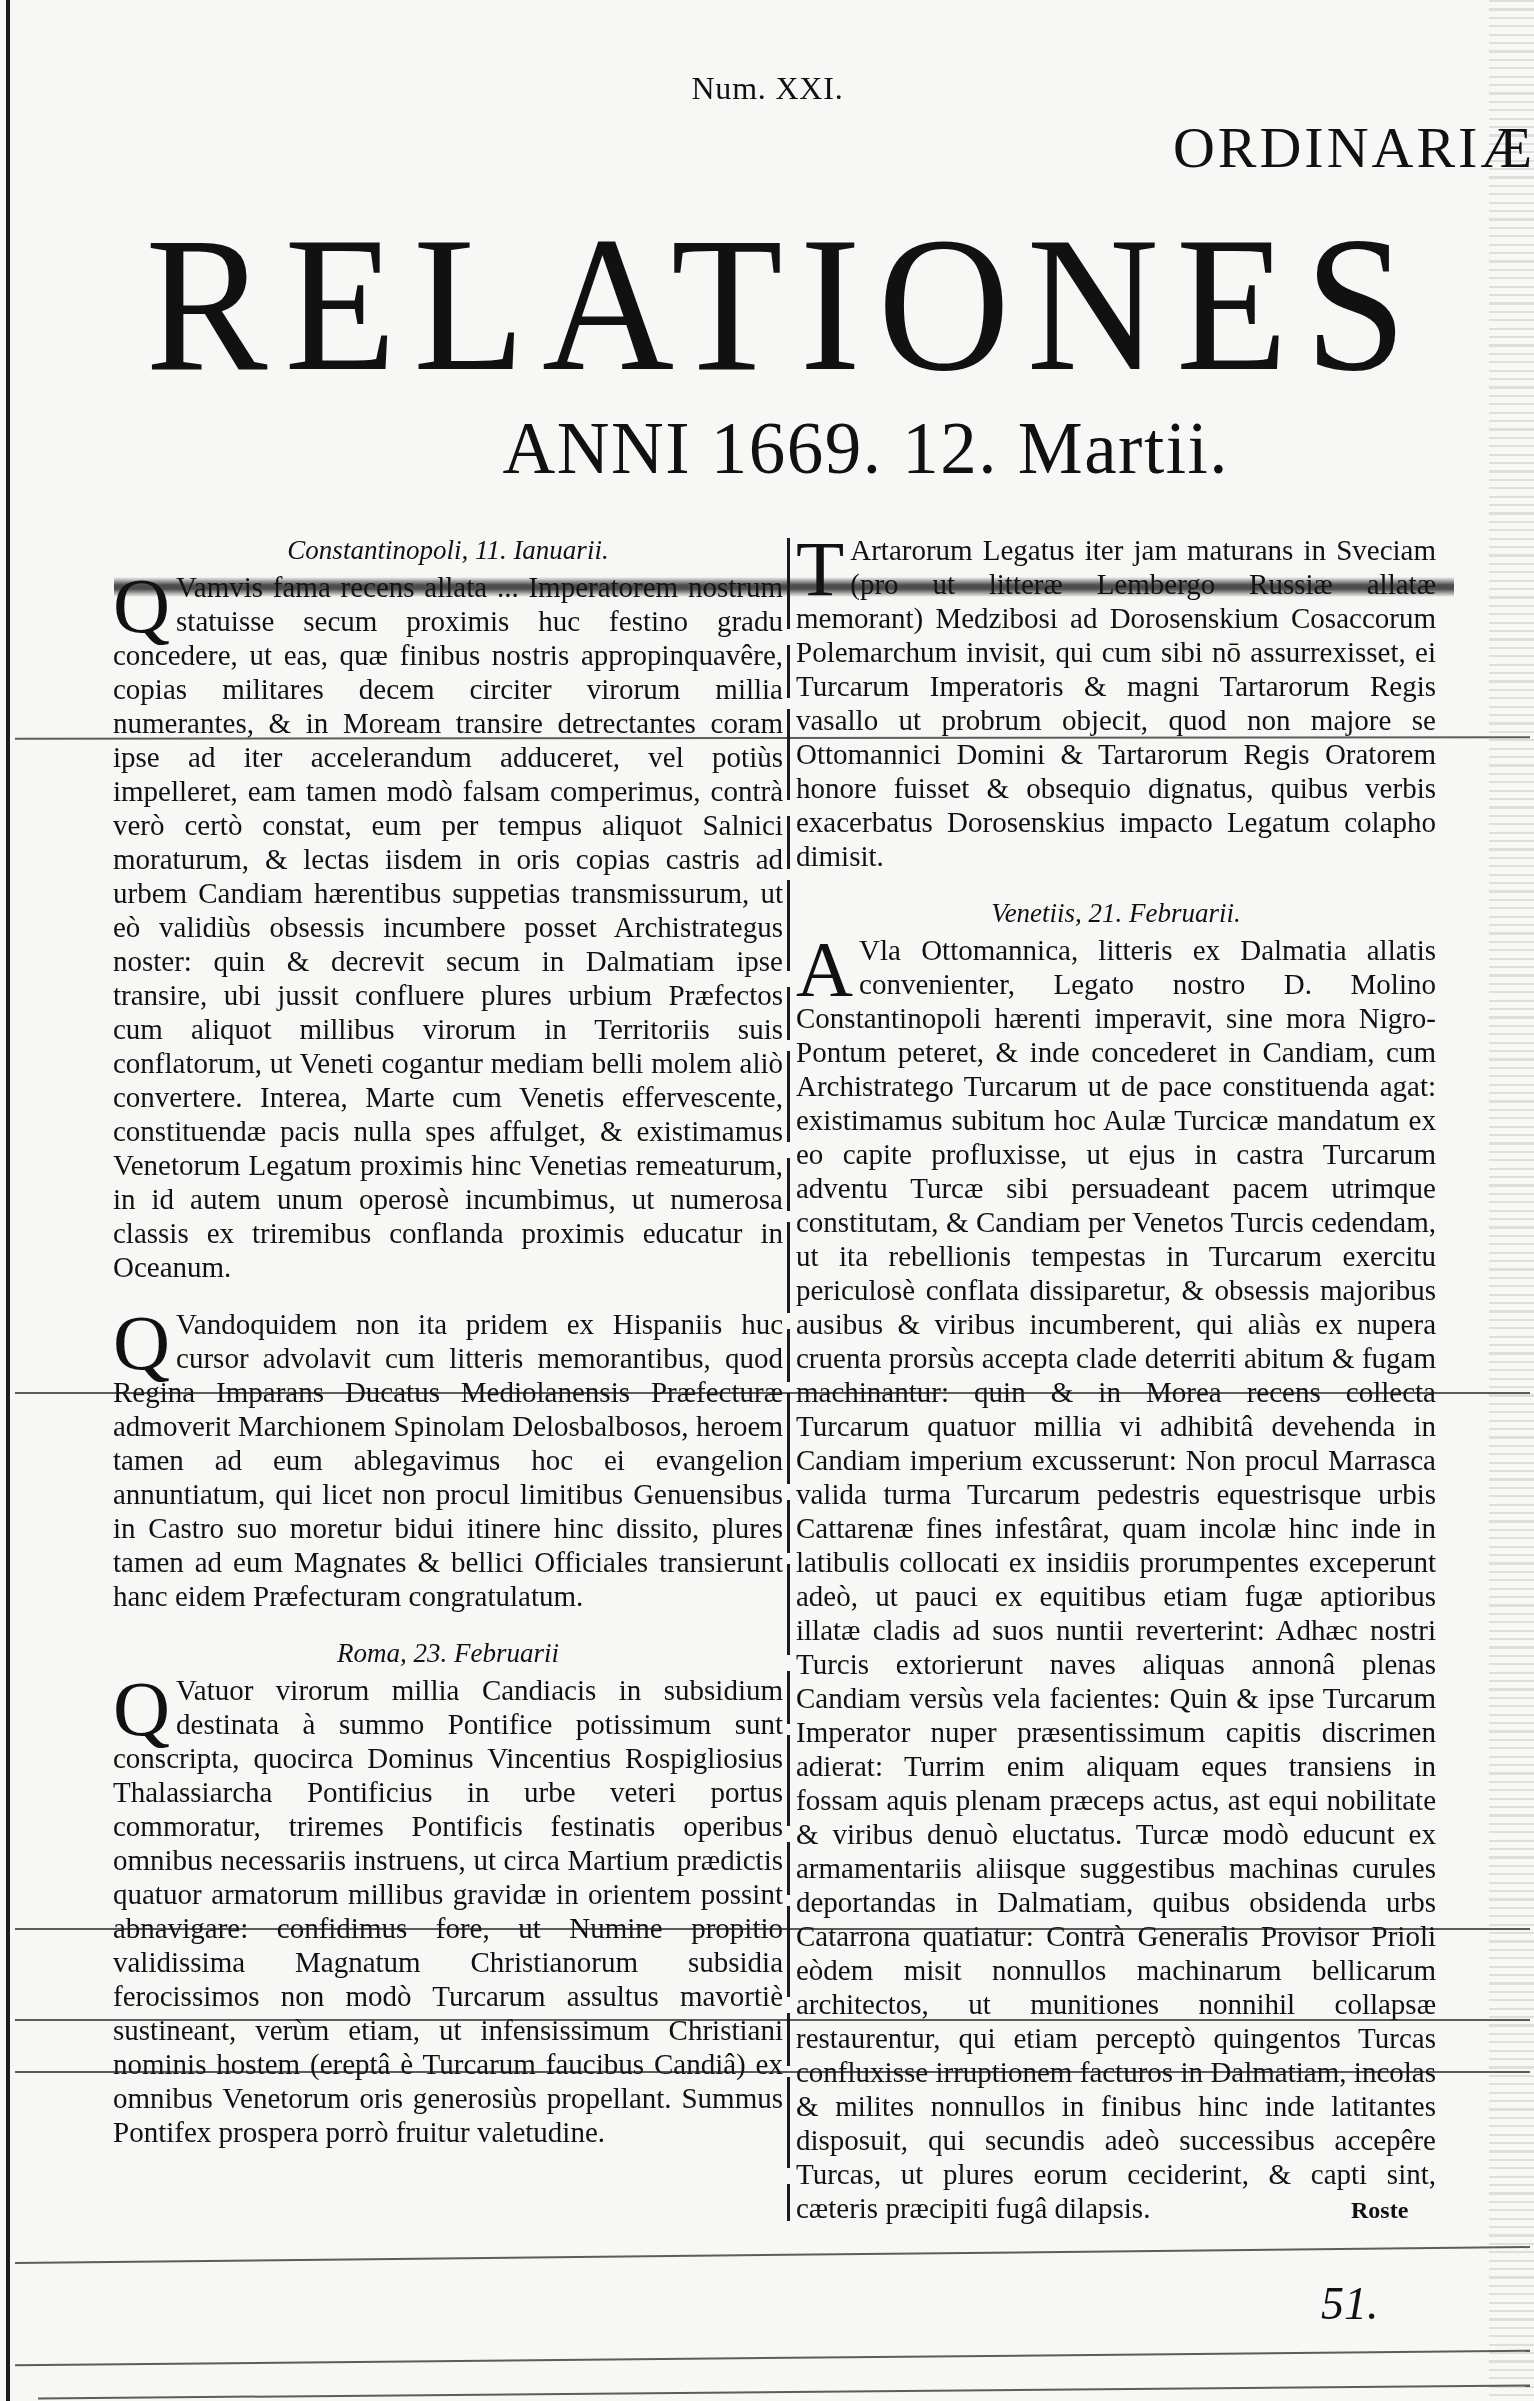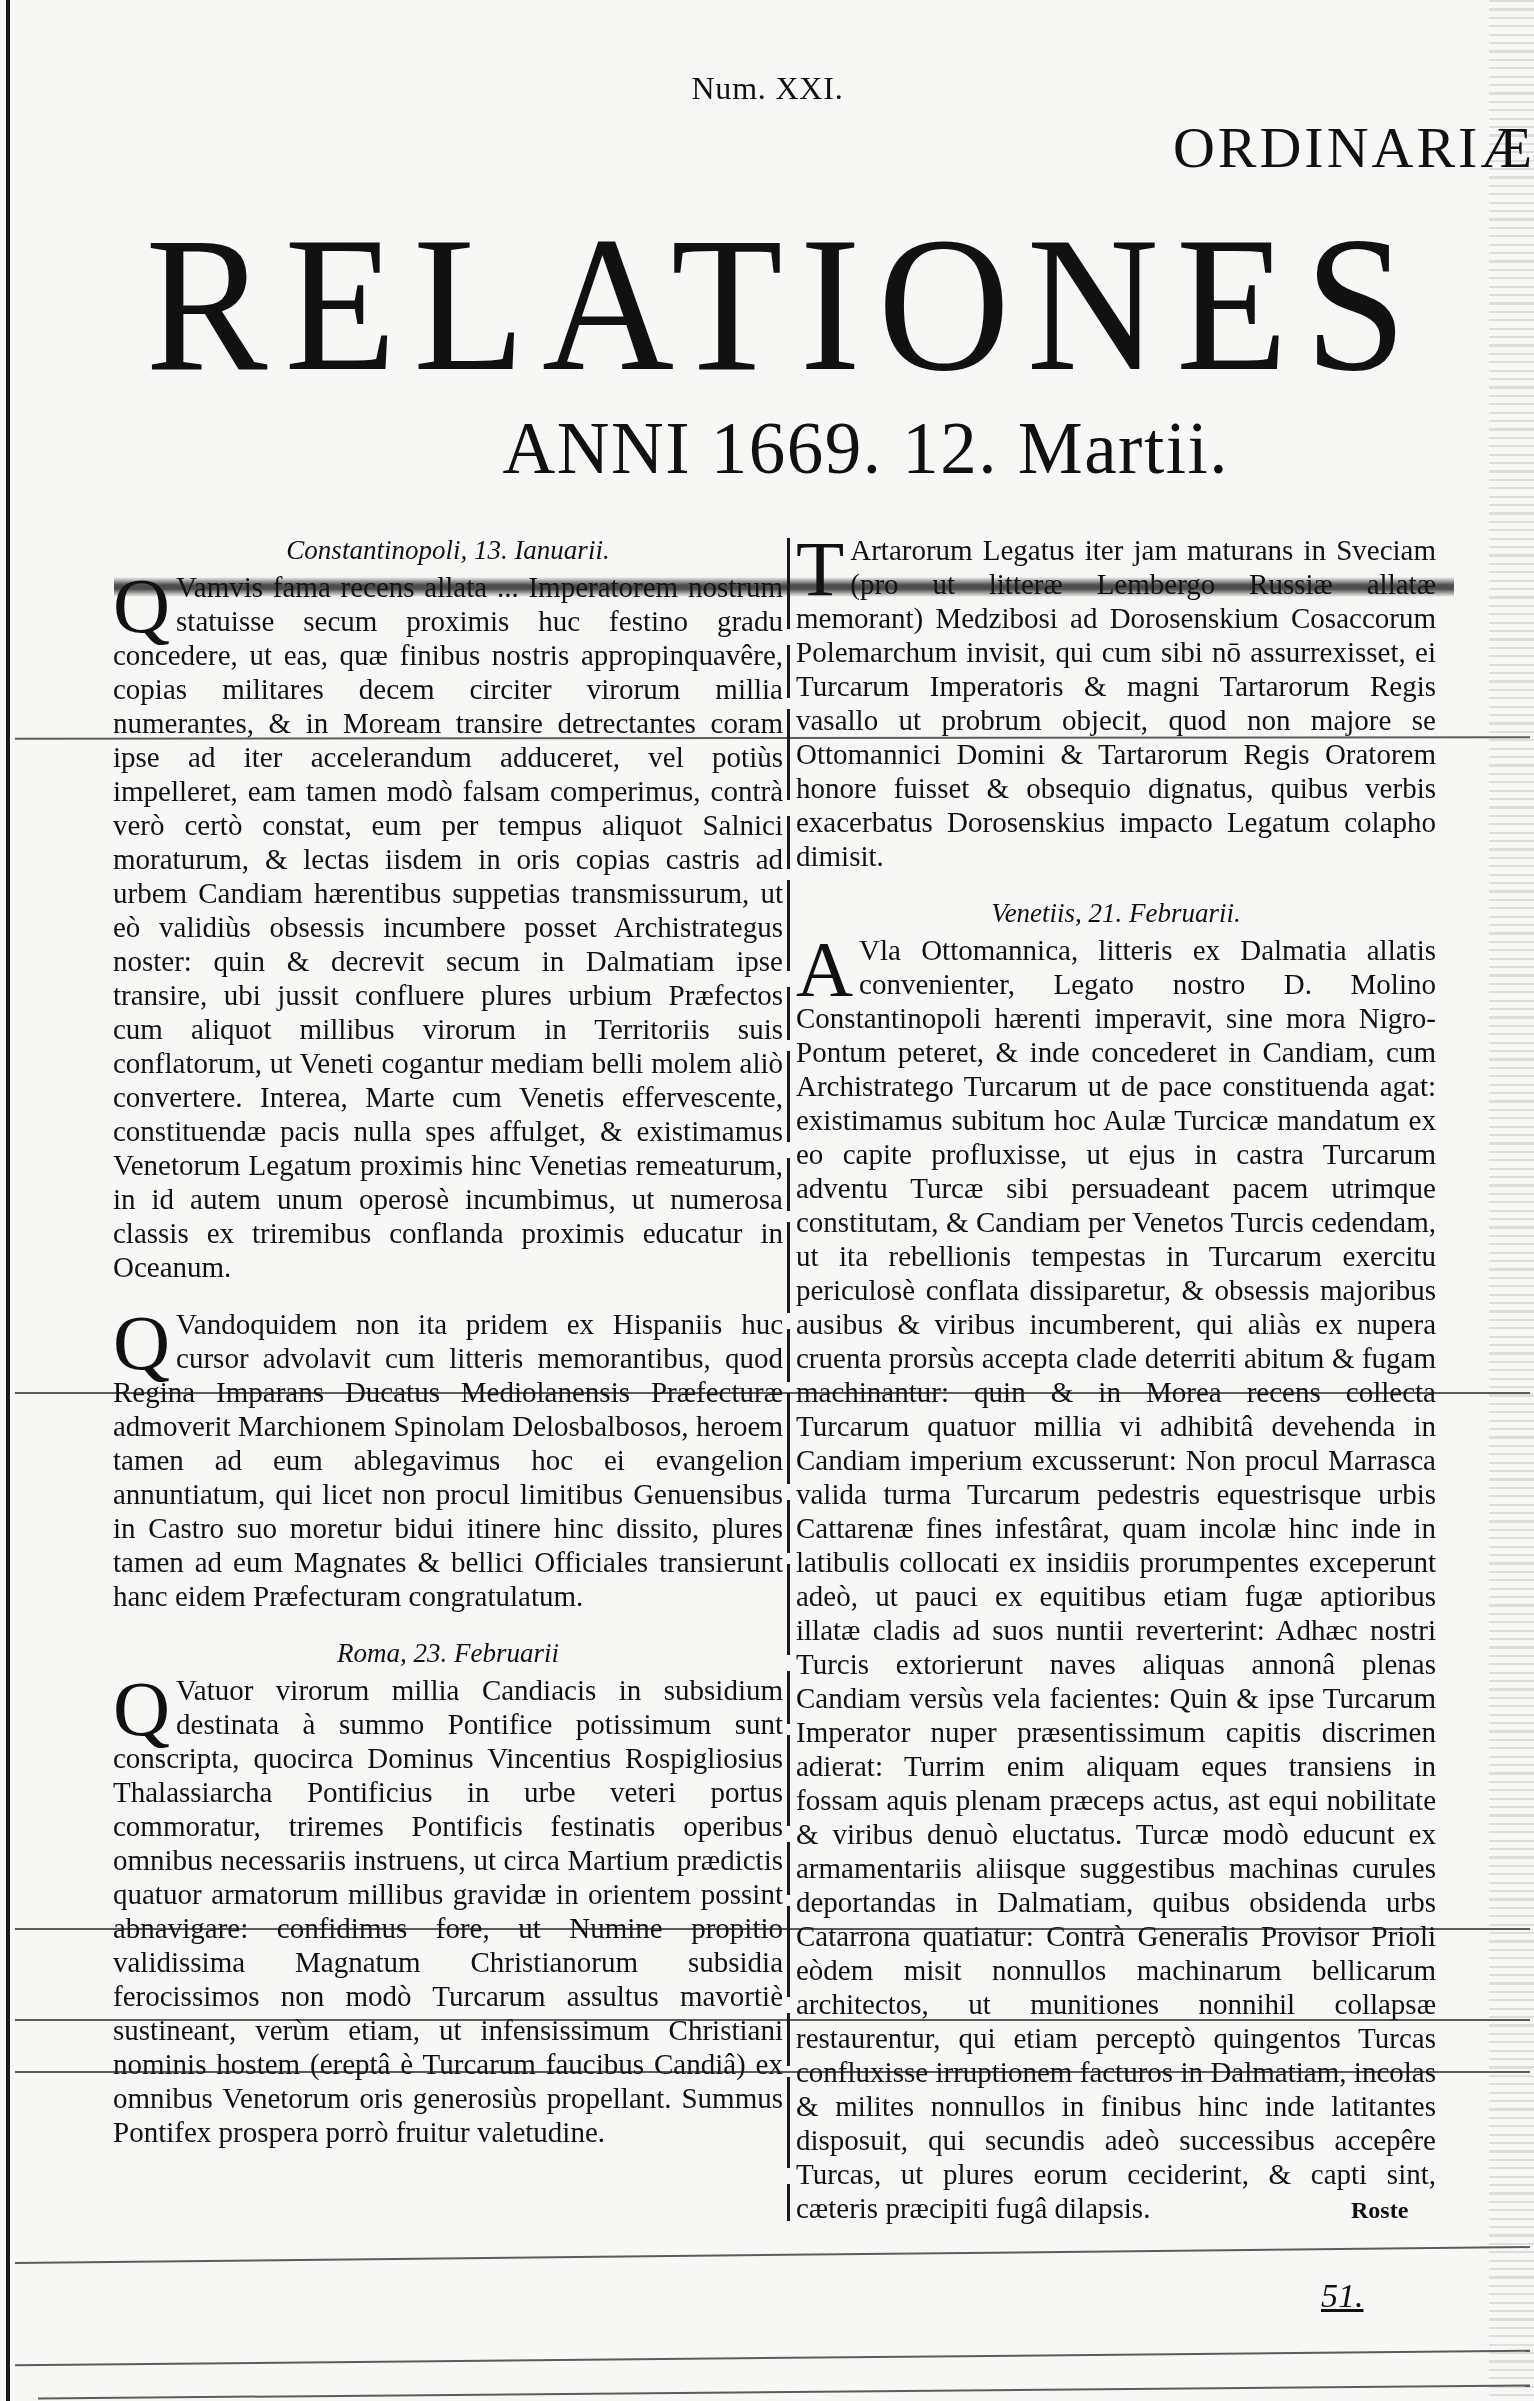--- a/index.html
+++ b/index.html
@@ -20,35 +20,35 @@
   .col-left { left: 113px; width: 670px; }
   .col-right { left: 796px; width: 640px; }
   .dateline { text-align: center; font-style: italic; margin: 0 0 3px 0; font-size: 27px; }
   .para { margin: 0 0 23px 0; }
   .para::first-letter { float: left; font-size: 79px; line-height: 62px; padding: 4.6px 6px 0 0; }
   .smear { position: absolute; height: 20px; background: linear-gradient(180deg, rgba(0,0,0,0) 0, rgba(20,20,20,0.75) 40%, rgba(20,20,20,0.75) 60%, rgba(0,0,0,0) 100%); }
   .divider { position: absolute; left: 787px; top: 538px; width: 3px; height: 1683px;
     background: repeating-linear-gradient(180deg, #1b1b1b 0 91px, rgba(0,0,0,0) 91px 107px, #1b1b1b 107px 160px, rgba(0,0,0,0) 160px 171px); }
   .hline { position: absolute; left: 15px; height: 1.5px; background: rgba(25,25,25,0.7); }
   .catch { position: absolute; left: 1351px; top: 2197px; font-weight: bold; font-size: 24px; }
-  .folio { position: absolute; left: 1321px; top: 2277px; font-size: 34px; font-style: italic; text-decoration: underline; }
+  .folio { position: absolute; left: 1321px; top: 2277px; font-size: 46px; font-style: italic; }
 </style>
 </head>
 <body>
 
 <div class="left-edge"></div>
 <div class="right-grain"></div>
 
 <div class="num">Num. XXI.</div>
 <div class="t1">ORDINARIÆ</div>
 <div class="t2">RELATIONES</div>
 <div class="t3">ANNI 1669. 12. Martii.</div>
 
 <div class="col col-left">
-  <div class="dateline">Constantinopoli, 13. Ianuarii.</div>
+  <div class="dateline">Constantinopoli, 11. Ianuarii.</div>
   <p class="para">QVamvis fama recens allata ... Imperatorem nostrum statuisse secum proximis huc festino gradu concedere, ut eas, quæ finibus nostris appropinquavêre, copias militares decem circiter virorum millia numerantes, &amp; in Moream transire detrectantes coram ipse ad iter accelerandum adduceret, vel potiùs impelleret, eam tamen modò falsam comperimus, contrà verò certò constat, eum per tempus aliquot Salnici moraturum, &amp; lectas iisdem in oris copias castris ad urbem Candiam hærentibus suppetias transmissurum, ut eò validiùs obsessis incumbere posset Archistrategus noster: quin &amp; decrevit secum in Dalmatiam ipse transire, ubi jussit confluere plures urbium Præfectos cum aliquot millibus virorum in Territoriis suis conflatorum, ut Veneti cogantur mediam belli molem aliò convertere. Interea, Marte cum Venetis effervescente, constituendæ pacis nulla spes affulget, &amp; existimamus Venetorum Legatum proximis hinc Venetias remeaturum, in id autem unum operosè incumbimus, ut numerosa classis ex triremibus conflanda proximis educatur in Oceanum.</p>
   <p class="para">QVandoquidem non ita pridem ex Hispaniis huc cursor advolavit cum litteris memorantibus, quod Regina Imparans Ducatus Mediolanensis Præfecturæ admoverit Marchionem Spinolam Delosbalbosos, heroem tamen ad eum ablegavimus hoc ei evangelion annuntiatum, qui licet non procul limitibus Genuensibus in Castro suo moretur bidui itinere hinc dissito, plures tamen ad eum Magnates &amp; bellici Officiales transierunt hanc eidem Præfecturam congratulatum.</p>
   <div class="dateline">Roma, 23. Februarii</div>
   <p class="para">QVatuor virorum millia Candiacis in subsidium destinata à summo Pontifice potissimum sunt conscripta, quocirca Dominus Vincentius Rospigliosius Thalassiarcha Pontificius in urbe veteri portus commoratur, triremes Pontificis festinatis operibus omnibus necessariis instruens, ut circa Martium prædictis quatuor armatorum millibus gravidæ in orientem possint abnavigare: confidimus fore, ut Numine propitio validissima Magnatum Christianorum subsidia ferocissimos non modò Turcarum assultus mavortiè sustineant, verùm etiam, ut infensissimum Christiani nominis hostem (ereptâ è Turcarum faucibus Candiâ) ex omnibus Venetorum oris generosiùs propellant. Summus Pontifex prospera porrò fruitur valetudine.</p>
 </div>
 
 <div class="divider"></div>
 
 <div class="col col-right">
   <p class="para">TArtarorum Legatus iter jam maturans in Sveciam (pro ut litteræ Lembergo Russiæ allatæ memorant) Medzibosi ad Dorosenskium Cosaccorum Polemarchum invisit, qui cum sibi nō assurrexisset, ei Turcarum Imperatoris &amp; magni Tartarorum Regis vasallo ut probrum objecit, quod non majore se Ottomannici Domini &amp; Tartarorum Regis Oratorem honore fuisset &amp; obsequio dignatus, quibus verbis exacerbatus Dorosenskius impacto Legatum colapho dimisit.</p>

